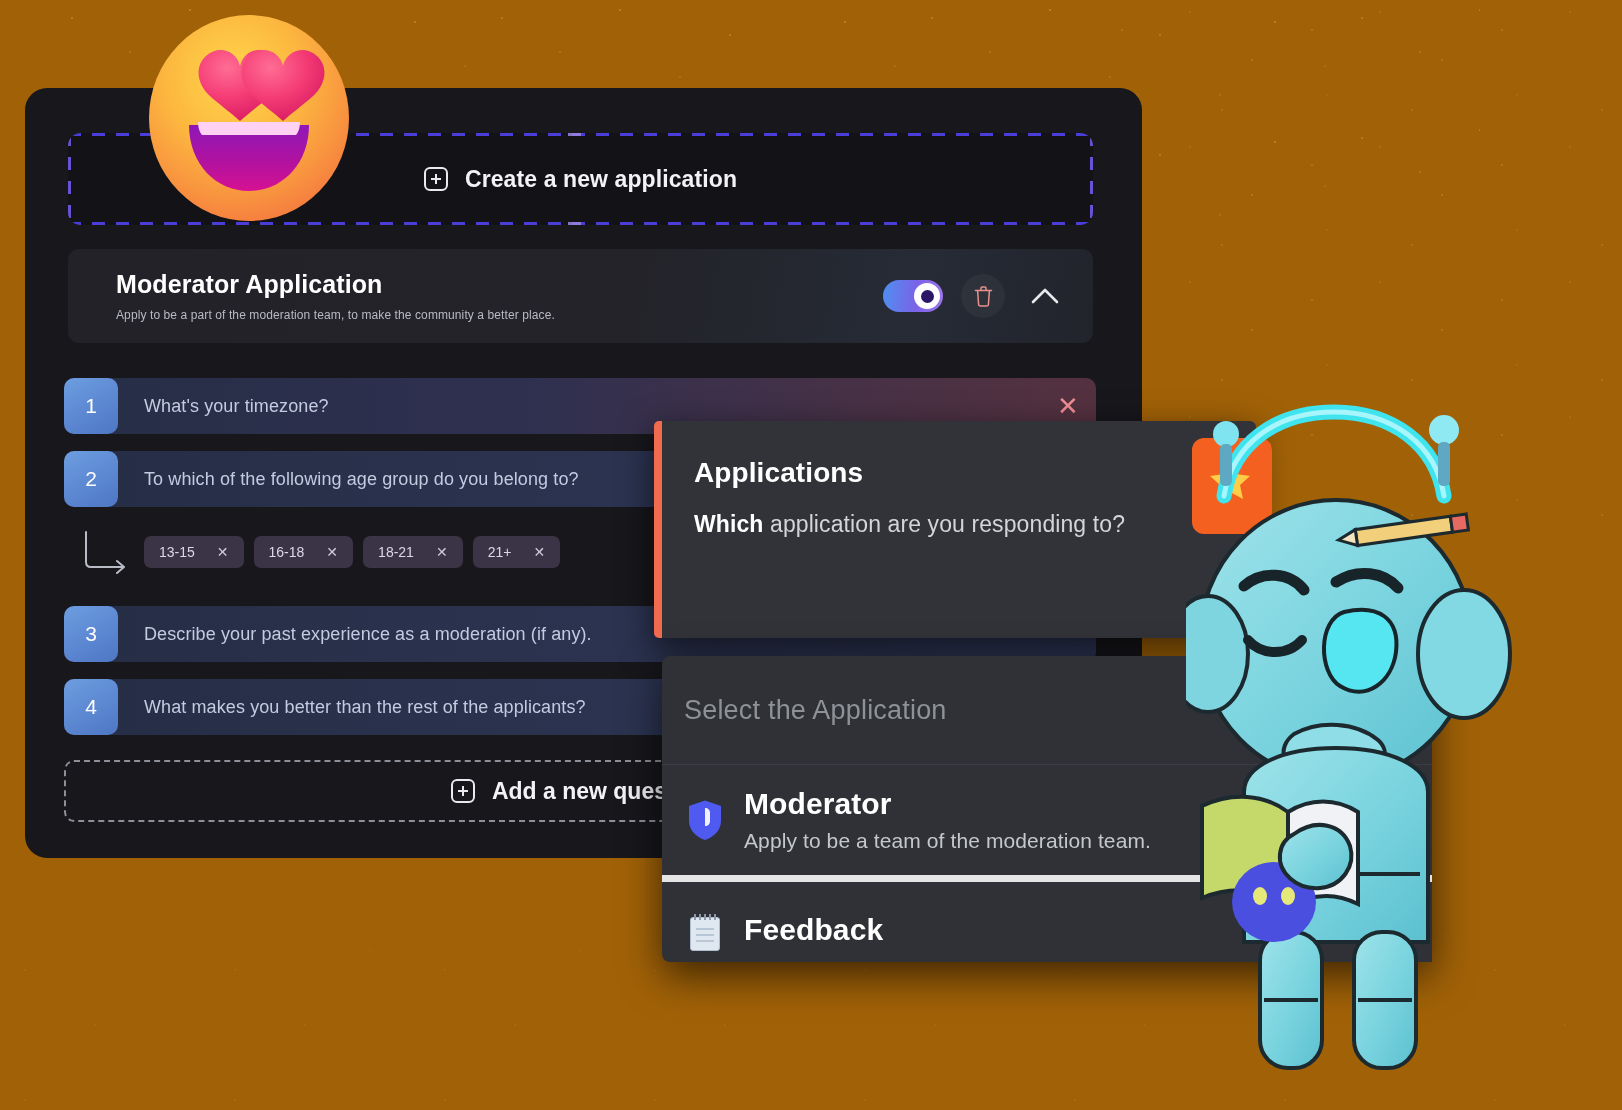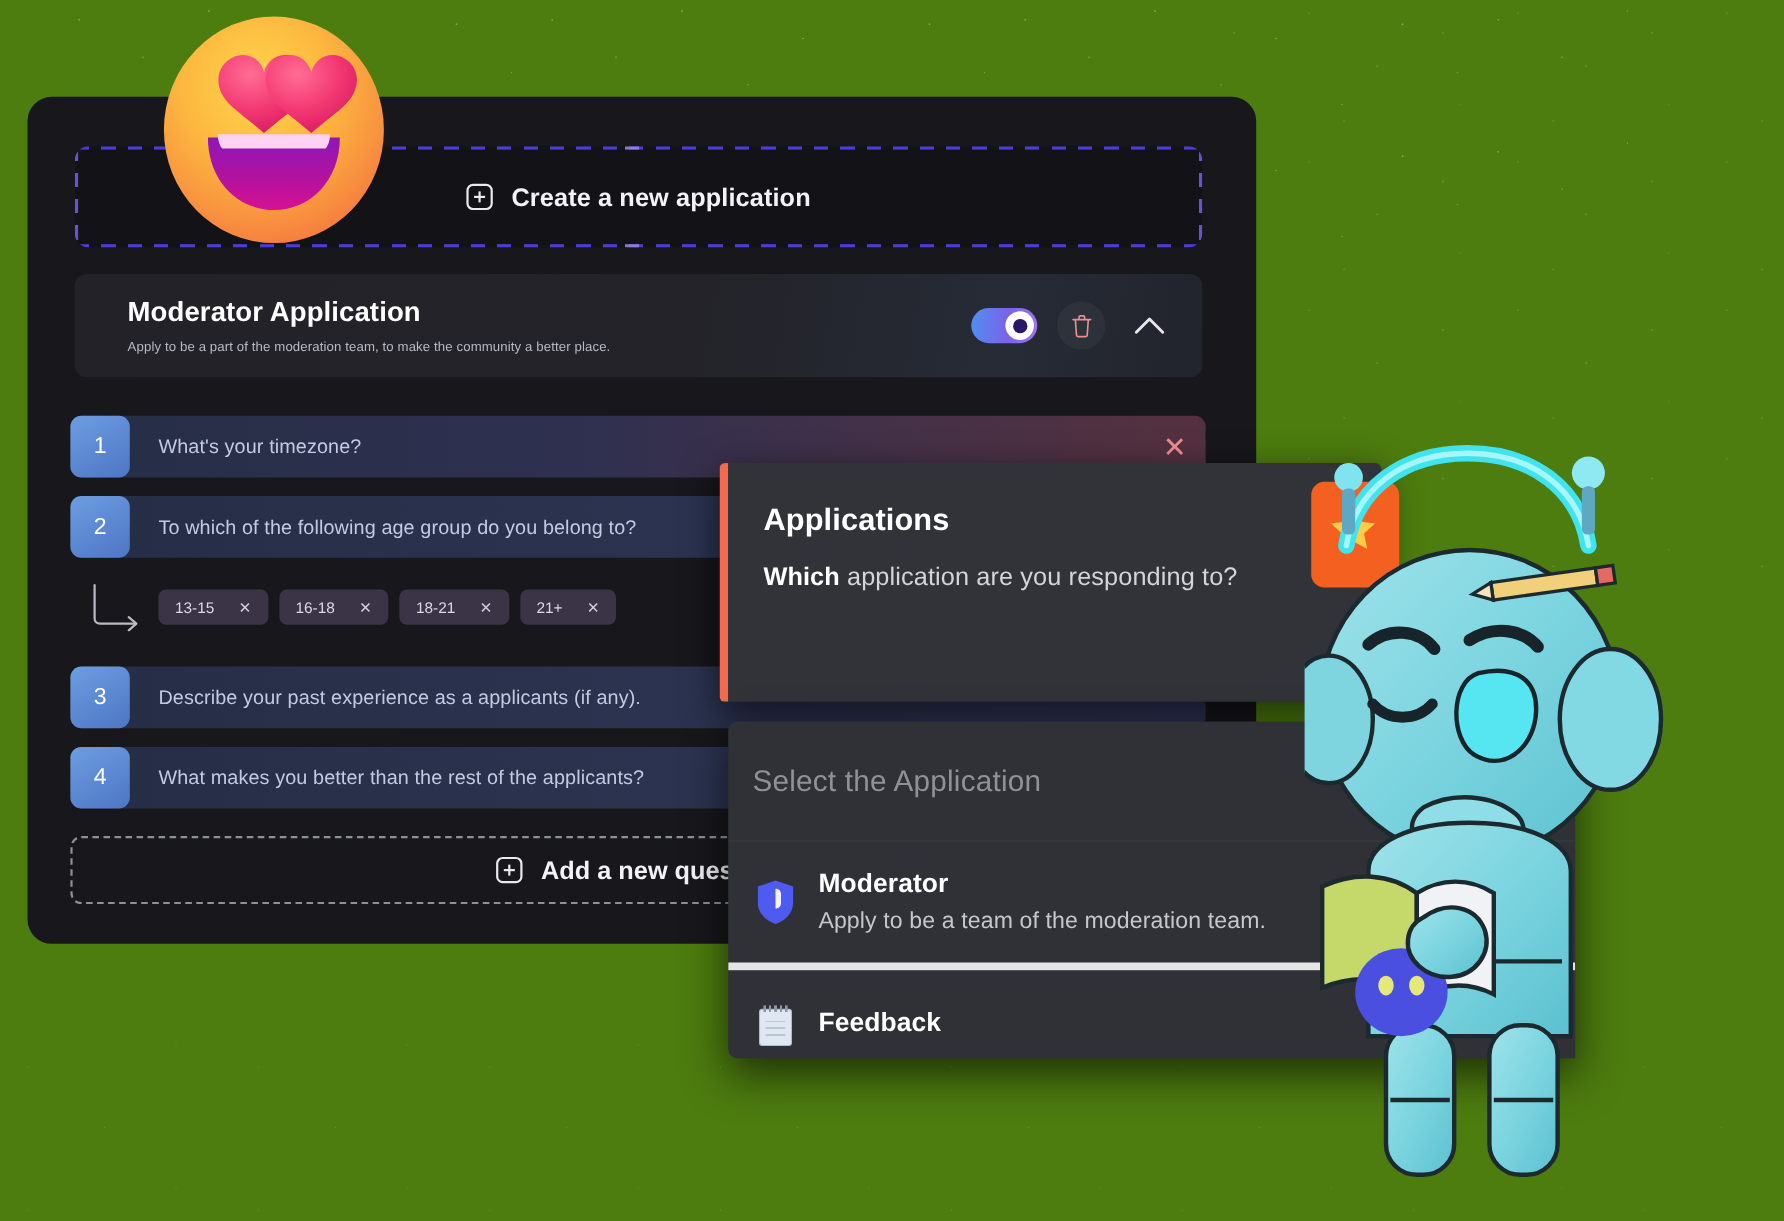--- a/index.html
+++ b/index.html
@@ -9,21 +9,21 @@
     height: 1110px;
     background: #000000;
     font-family: "Liberation Sans", sans-serif;
     overflow: hidden;
   }
 
   #stage {
     position: relative;
     width: 1622px;
     height: 1110px;
-    background: #4d7c0f;
+    background: #a16207;
     overflow: hidden;
   }
 
   
   .noise {
     position: absolute;
     pointer-events: none;
     opacity: .55;
   }
   .noise-top {
@@ -258,21 +258,21 @@
     letter-spacing: .2px;
   }
   .dd-item {
     height: 110px; display: flex; align-items: center;
     padding: 0 0 0 22px; gap: 18px; cursor: pointer;
   }
   .dd-item + .dd-item { border-top: 7px solid #e5e5e5; }
   .dd-icon { width: 42px; flex: none; display: flex; justify-content: center; }
   .dd-body { flex: 1; }
   .dd-title {
-    font-size: 24px; font-weight: 700; color: #ffffff;
+    font-size: 30px; font-weight: 700; color: #ffffff;
     margin-bottom: 8px; letter-spacing: .1px;
   }
   .dd-desc { font-size: 21px; color: #c4c7cc; letter-spacing: .1px; }
 
   
   .notepad {
     width: 30px; height: 34px; position: relative;
     background: #dfe7f1; border-radius: 3px;
     border: 1px solid #aebdd0;
   }
@@ -371,21 +371,21 @@
       <span class="chip-x">✕</span>
     </div>
     <div class="chip">
       <span class="chip-label">21+</span>
       <span class="chip-x">✕</span>
     </div>
   </div>
 
   <div class="q-row plain" style="top:606px">
     <div class="q-num">3</div>
-    <div class="q-text">Describe your past experience as a applicants (if any).</div>
+    <div class="q-text">Describe your past experience as a moderation (if any).</div>
   </div>
 
   <div class="q-row plain" style="top:679px">
     <div class="q-num">4</div>
     <div class="q-text">What makes you better than the rest of the applicants?</div>
   </div>
 
   <div id="add-question">
     <div class="inner">
       <span class="plus-box"></span>

